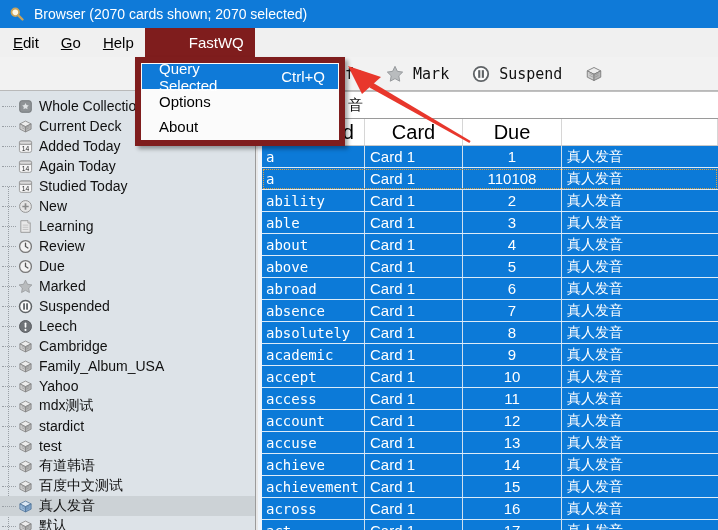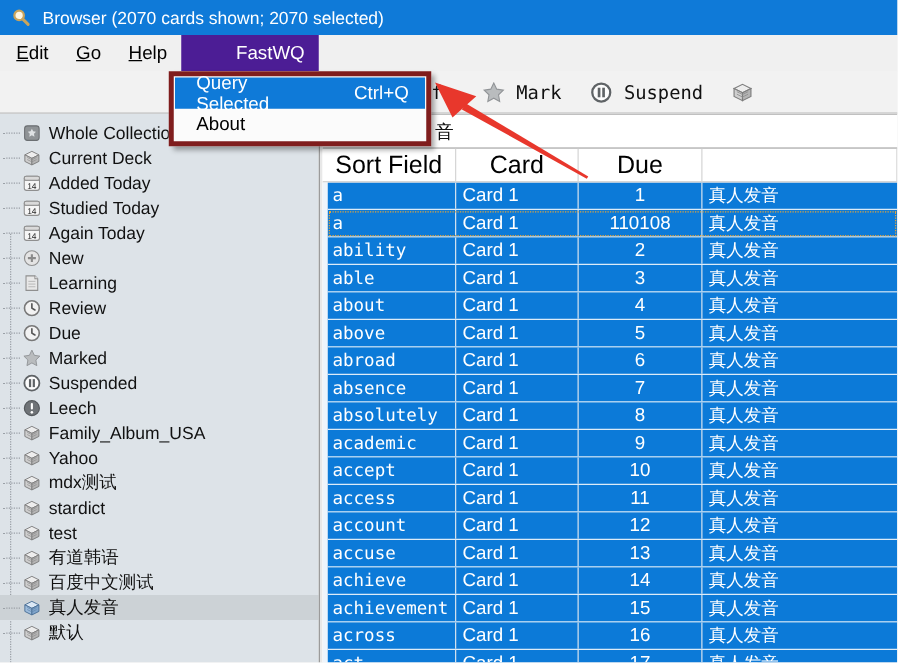--- a/index.html
+++ b/index.html
@@ -9,21 +9,21 @@
 
   
   .titlebar { position:absolute; left:0; top:0; width:718px; height:28px; background:#0f7ad8; display:flex; align-items:center; padding-left:9px; }
   .title-icon { width:16px; height:16px; margin-right:9px; display:inline-flex; }
   .title-text { color:#fff; font-size:14px; }
 
   
   .menubar { position:absolute; left:0; top:28px; width:718px; height:29px; background:#f0f0f0; display:flex; align-items:stretch; padding-left:2px; font-size:15px; }
   .mb-item { display:flex; align-items:center; padding:0 11px; color:#000; cursor:default; }
   .mb-item u { text-decoration:underline; }
-  .mb-active { background:#4c1d95; color:#fff;padding-left:44px; }
+  .mb-active { background:#7f1d1d; color:#fff;padding-left:44px; }
 
   
   .toolbar { position:absolute; left:0; top:57px; width:718px; height:34px; background:#f2f2f2; border-bottom:1px solid #b9b9b9; display:flex; align-items:center; padding-left:345px; gap:23px; overflow:hidden; }
   .tb-item { display:flex; align-items:center; gap:9px; font-family:"DejaVu Sans Mono","Liberation Mono", monospace; font-size:15px; color:#111; white-space:nowrap; }
   .tb-icon { width:18px; height:18px; display:inline-flex; flex:none; }
 
   
   .sidebar { position:absolute; left:0; top:91px; width:255px; height:439px; background:#dde3e8; overflow:hidden; padding-top:5px; }
   .tree-line { position:absolute; left:8px; top:96px; bottom:0; width:0; border-left:1px dotted #9aa0a6; }
   .sb-item { position:relative; height:20px; display:flex; align-items:center; padding-left:18px; font-size:14px; color:#111; white-space:nowrap; cursor:default; }
@@ -43,21 +43,21 @@
   .tbody { position:relative; height:403px; overflow:hidden; border-left:4px solid #eef5fc; }
   .trow { display:flex; height:22px; background:#0c7ad8; border-bottom:1px solid #dcebf8; }
   .trow .cell { display:flex; align-items:center; color:#fff; overflow:hidden; white-space:nowrap; border-right:1px solid #cfe0ee; }
   .c-sort { width:103px; font-family:"DejaVu Sans Mono","Liberation Mono",monospace; font-size:14px; padding-left:4px; }
   .c-card { width:98px; font-size:15px; padding-left:5px; }
   .c-due  { width:99px; font-size:15px; justify-content:center; }
   .c-deck { width:156px; font-size:14px; padding-left:5px; border-right:none !important; }
   .row-focused { outline:1px dotted #e0a23c; outline-offset:-2px; }
 
   
-  .popup-menu { position:absolute; left:135px; top:57px; width:210px; background:#fbfbfb; border:4px solid #7f1d1d; box-shadow:3px 3px 4px rgba(0,0,0,0.35); padding:1px; z-index:50; }
+  .popup-menu { position:absolute; left:135px; top:57px; width:210px; background:#fbfbfb; border:6px solid #7f1d1d; box-shadow:3px 3px 4px rgba(0,0,0,0.35); padding:1px; z-index:50; }
   .pm-item { height:25px; display:flex; align-items:center; padding:0 13px 0 17px; font-size:15px; color:#000; cursor:default; }
   .pm-active { background:#0f7ad8; color:#fff; }
   .pm-label { flex:1; }
   .pm-shortcut { margin-left:28px; }
 
   
   .arrow-overlay { position:absolute; inset:0; width:718px; height:530px; z-index:60; pointer-events:none; }
 </style>
 </head>
 <body>
@@ -154,33 +154,33 @@
       <div class="sb-item">
         <span class="sb-stub"></span>
         <span class="sb-icon">
           <svg viewBox="0 0 16 16" width="100%" height="100%">
             <rect x="1.5" y="2.2" width="13" height="12" rx="2" fill="#f6f6f6" stroke="#8f8f8f" stroke-width="0.9"></rect>
             <path d="M1.5 5.6h13" stroke="#8f8f8f" stroke-width="0.8"></path>
             <rect x="1.5" y="2.2" width="13" height="3.4" rx="1.6" fill="#dadada" stroke="#8f8f8f" stroke-width="0.9"></rect>
             <text x="8" y="12.6" font-size="7.2" text-anchor="middle" fill="#2a2a2a" font-family="sans-serif">14</text>
           </svg>
         </span>
-        <span class="sb-label">Studied Today</span>
+        <span class="sb-label">Again Today</span>
       </div>
       <div class="sb-item">
         <span class="sb-stub"></span>
         <span class="sb-icon">
           <svg viewBox="0 0 16 16" width="100%" height="100%">
             <rect x="1.5" y="2.2" width="13" height="12" rx="2" fill="#f6f6f6" stroke="#8f8f8f" stroke-width="0.9"></rect>
             <path d="M1.5 5.6h13" stroke="#8f8f8f" stroke-width="0.8"></path>
             <rect x="1.5" y="2.2" width="13" height="3.4" rx="1.6" fill="#dadada" stroke="#8f8f8f" stroke-width="0.9"></rect>
             <text x="8" y="12.6" font-size="7.2" text-anchor="middle" fill="#2a2a2a" font-family="sans-serif">14</text>
           </svg>
         </span>
-        <span class="sb-label">Again Today</span>
+        <span class="sb-label">Studied Today</span>
       </div>
       <div class="sb-item">
         <span class="sb-stub"></span>
         <span class="sb-icon">
           <svg viewBox="0 0 16 16" width="100%" height="100%">
             <circle cx="8" cy="8" r="6.3" fill="#e4e4e4" stroke="#8f8f8f" stroke-width="1"></circle>
             <path d="M8 4.6v6.8M4.6 8h6.8" stroke="#8a8a8a" stroke-width="1.8"></path>
           </svg>
         </span>
         <span class="sb-label">New</span>
@@ -239,20 +239,32 @@
       <div class="sb-item">
         <span class="sb-stub"></span>
         <span class="sb-icon">
           <svg viewBox="0 0 16 16" width="100%" height="100%">
             <circle cx="8" cy="8" r="6.4" fill="#6f7377" stroke="#54585c" stroke-width="1"></circle>
             <rect x="7.1" y="3.6" width="1.8" height="5.6" rx="0.9" fill="#fff"></rect>
             <circle cx="8" cy="11.6" r="1.1" fill="#fff"></circle>
           </svg>
         </span>
         <span class="sb-label">Leech</span>
+      </div>
+      <div class="sb-item">
+        <span class="sb-stub"></span>
+        <span class="sb-icon">
+          <svg viewBox="0 0 16 16" width="100%" height="100%">
+            <path d="M2 5.2L8 2.2l6 3-6 3z" fill="#ededed" stroke="#7d7d7d" stroke-width="0.8"></path>
+            <path d="M2 5.2v5.6l6 3V8.2z" fill="#cfcfcf" stroke="#7d7d7d" stroke-width="0.8"></path>
+            <path d="M14 5.2v5.6l-6 3V8.2z" fill="#b4b4b4" stroke="#7d7d7d" stroke-width="0.8"></path>
+            <path d="M4 7.4l4 2 4-2M4 9.2l4 2 4-2" fill="none" stroke="#8d8d8d" stroke-width="0.6"></path>
+          </svg>
+        </span>
+        <span class="sb-label">Cambridge</span>
       </div>
       <div class="sb-item">
         <span class="sb-stub"></span>
         <span class="sb-icon">
           <svg viewBox="0 0 16 16" width="100%" height="100%">
             <path d="M2 5.2L8 2.2l6 3-6 3z" fill="#ededed" stroke="#7d7d7d" stroke-width="0.8"></path>
             <path d="M2 5.2v5.6l6 3V8.2z" fill="#cfcfcf" stroke="#7d7d7d" stroke-width="0.8"></path>
             <path d="M14 5.2v5.6l-6 3V8.2z" fill="#b4b4b4" stroke="#7d7d7d" stroke-width="0.8"></path>
             <path d="M4 7.4l4 2 4-2M4 9.2l4 2 4-2" fill="none" stroke="#8d8d8d" stroke-width="0.6"></path>
           </svg>
@@ -480,20 +492,23 @@
         </div>
       </div>
   </div>
 
   <div class="popup-menu">
       <div class="pm-item pm-active">
         <span class="pm-label">Query Selected</span>
         <span class="pm-shortcut">Ctrl+Q</span>
       </div>
       <div class="pm-item">
+        <span class="pm-label">Options</span>
+      </div>
+      <div class="pm-item">
         <span class="pm-label">About</span>
       </div>
     </div>
 
   <svg class="arrow-overlay" viewBox="0 0 718 530" id="arrow">
     <polygon class="ar-fill" points="348,66 381,77 362,94" fill="#e8372c"></polygon>
     <polygon class="ar-fill" points="372.5,82.5 369.5,87.5 469.4,142.9 470.6,141.1" fill="#e8372c"></polygon>
   </svg>
 
 </div>

